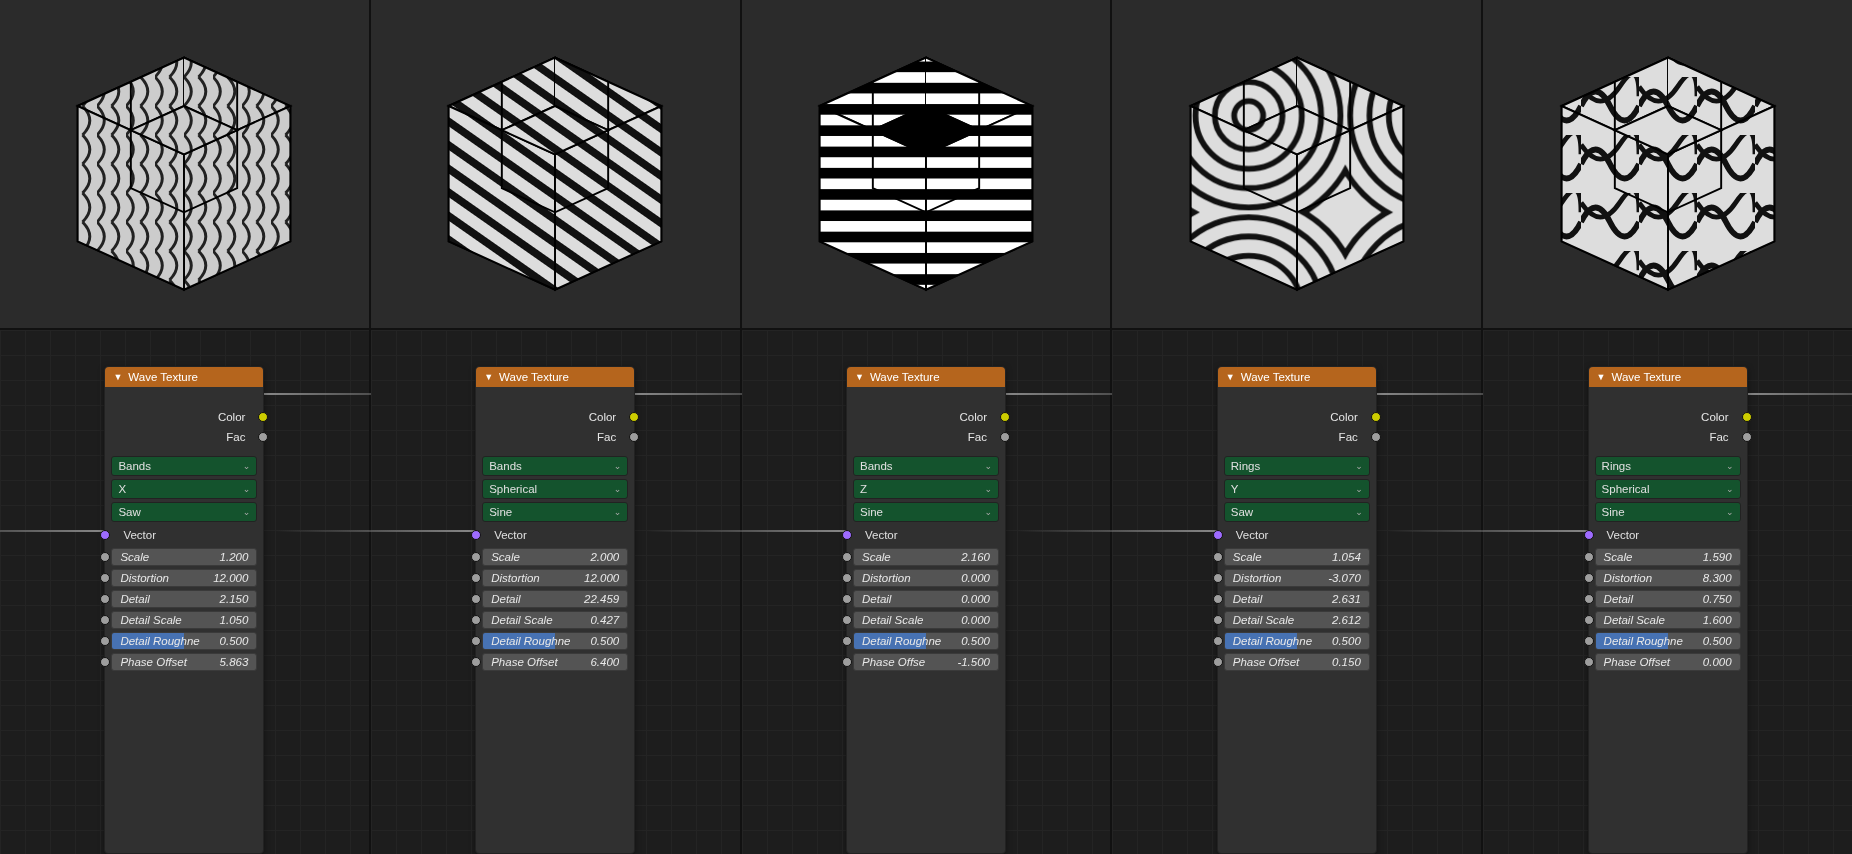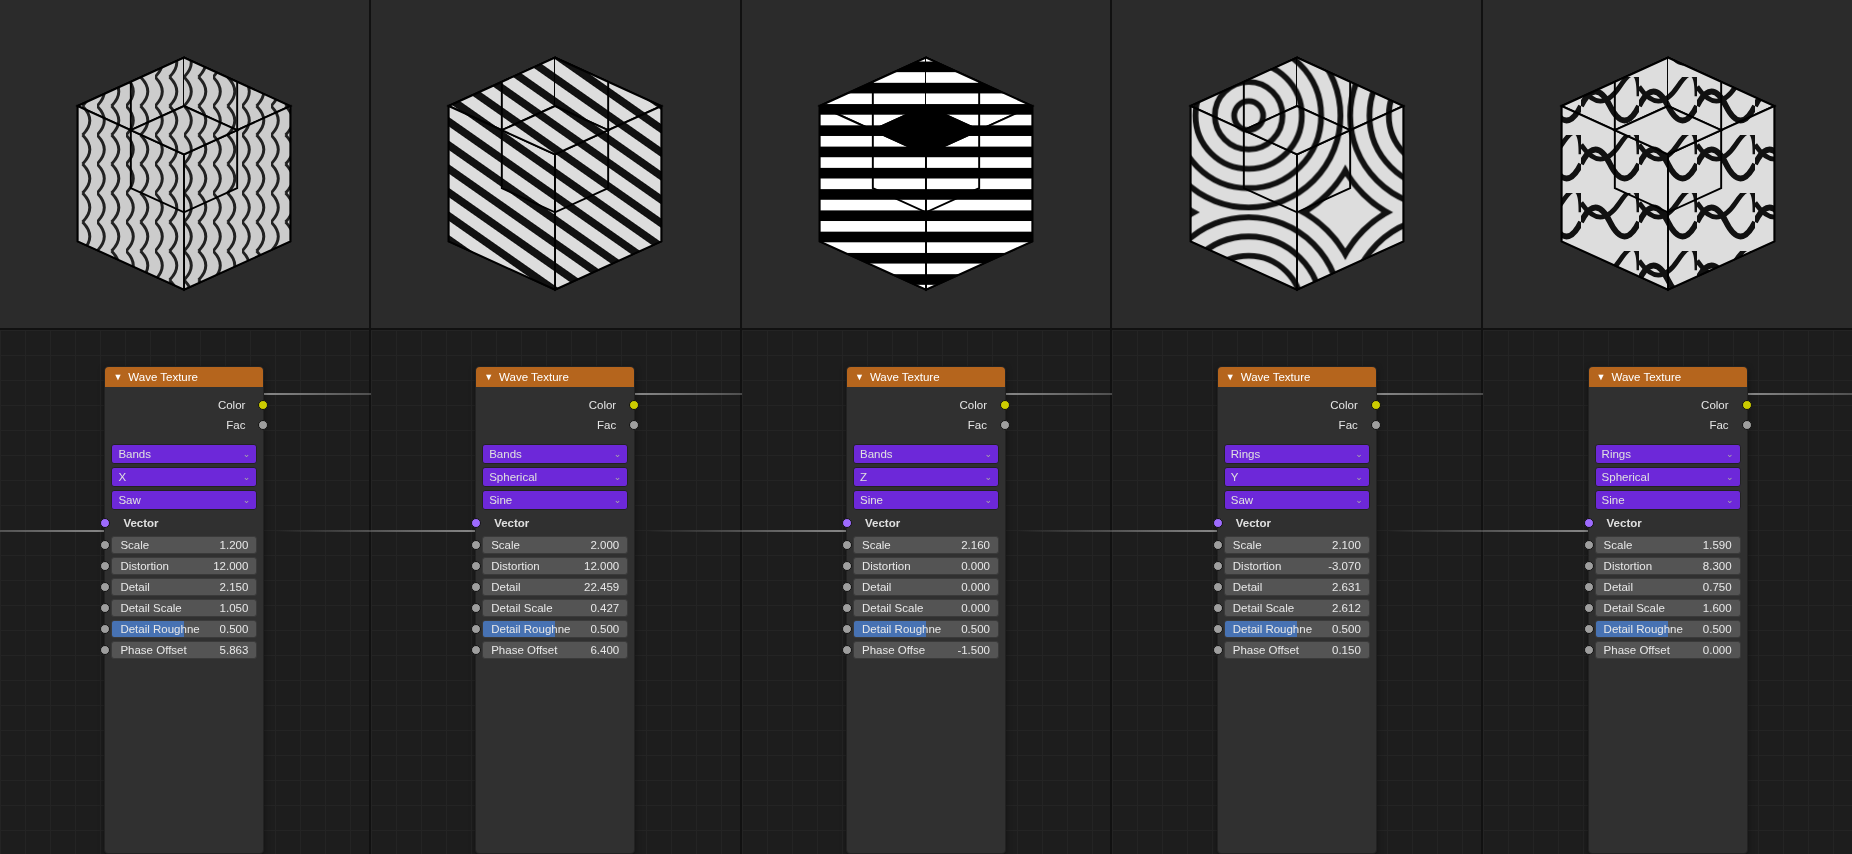--- a/index.html
+++ b/index.html
@@ -68,21 +68,21 @@
     padding: 4px 8px;
     border-radius: 4px 4px 0 0;
     display: flex;
     align-items: center;
     gap: 6px;
     font-weight: 400;
   }
   .node-header .arrow {
     font-size: 9px;
   }
-  .node-body { padding: 8px 6px 6px; }
+  .node-body { padding: 20px 6px 6px; }
   .out-row {
     display: flex;
     justify-content: flex-end;
     align-items: center;
     padding: 4px 2px;
     position: relative;
   }
   .out-label { margin-right: 10px; color: #e6e6e6; }
   .socket {
     width: 10px; height: 10px; border-radius: 50%;
@@ -90,54 +90,53 @@
     top: 50%; transform: translateY(-50%);
     border: 1px solid #111;
   }
   .socket.yellow { background: #cccc00; }
   .socket.gray   { background: #9e9e9e; }
   .socket.purple { background: #9e6bff; position: absolute; left: -11px; }
   .socket.input-gray { background: #9e9e9e; position: absolute; left: -11px; }
 
   .dropdown {
     width: 100%;
-    background: #6d28d9;
+    background: #14532d;
     border: 1px solid #222;
     border-radius: 3px;
     padding: 3px 6px;
     margin: 3px 0;
     display: flex;
     justify-content: space-between;
     align-items: center;
     color: #e0e0e0;
   }
   .dropdown .chev { font-size: 9px; color: #aaa; }
   .vec-row {
     padding: 4px 2px 4px 12px;
     position: relative;
     color: #e0e0e0;
-    font-weight: bold;
   }
   .num-field {
     width: 100%;
     background: #545454;
     border: 1px solid #3a3a3a;
     border-radius: 3px;
     padding: 2px 8px;
     margin: 3px 0;
     display: flex;
     justify-content: space-between;
     align-items: center;
     color: #e8e8e8;
     position: relative;
   }
   .num-field.highlight {
     background: linear-gradient(to right, #4772b3 50%, #545454 50%);
   }
-  .num-wrap { position: relative; }
+  .num-wrap { position: relative; font-style: italic; }
   .num-wrap .socket.input-gray { top: 50%; transform: translateY(-50%); }
 
   .wire-out {
     position: absolute;
     left: calc(50% + 80px);
     top: 63px;
     width: 200px;
     height: 2px;
     background: linear-gradient(to right, #888, transparent);
     pointer-events: none;
@@ -655,21 +654,21 @@
       </div>
       <div class="vec-row">
         <span class="socket purple"></span>
         <span>Vector</span>
       </div>
 
   <div class="num-wrap">
     <span class="socket input-gray"></span>
     <div class="num-field ">
       <span>Scale</span>
-      <span>2.100</span>
+      <span>1.054</span>
     </div>
   </div>
 
   <div class="num-wrap">
     <span class="socket input-gray"></span>
     <div class="num-field ">
       <span>Distortion</span>
       <span>-3.070</span>
     </div>
   </div>

